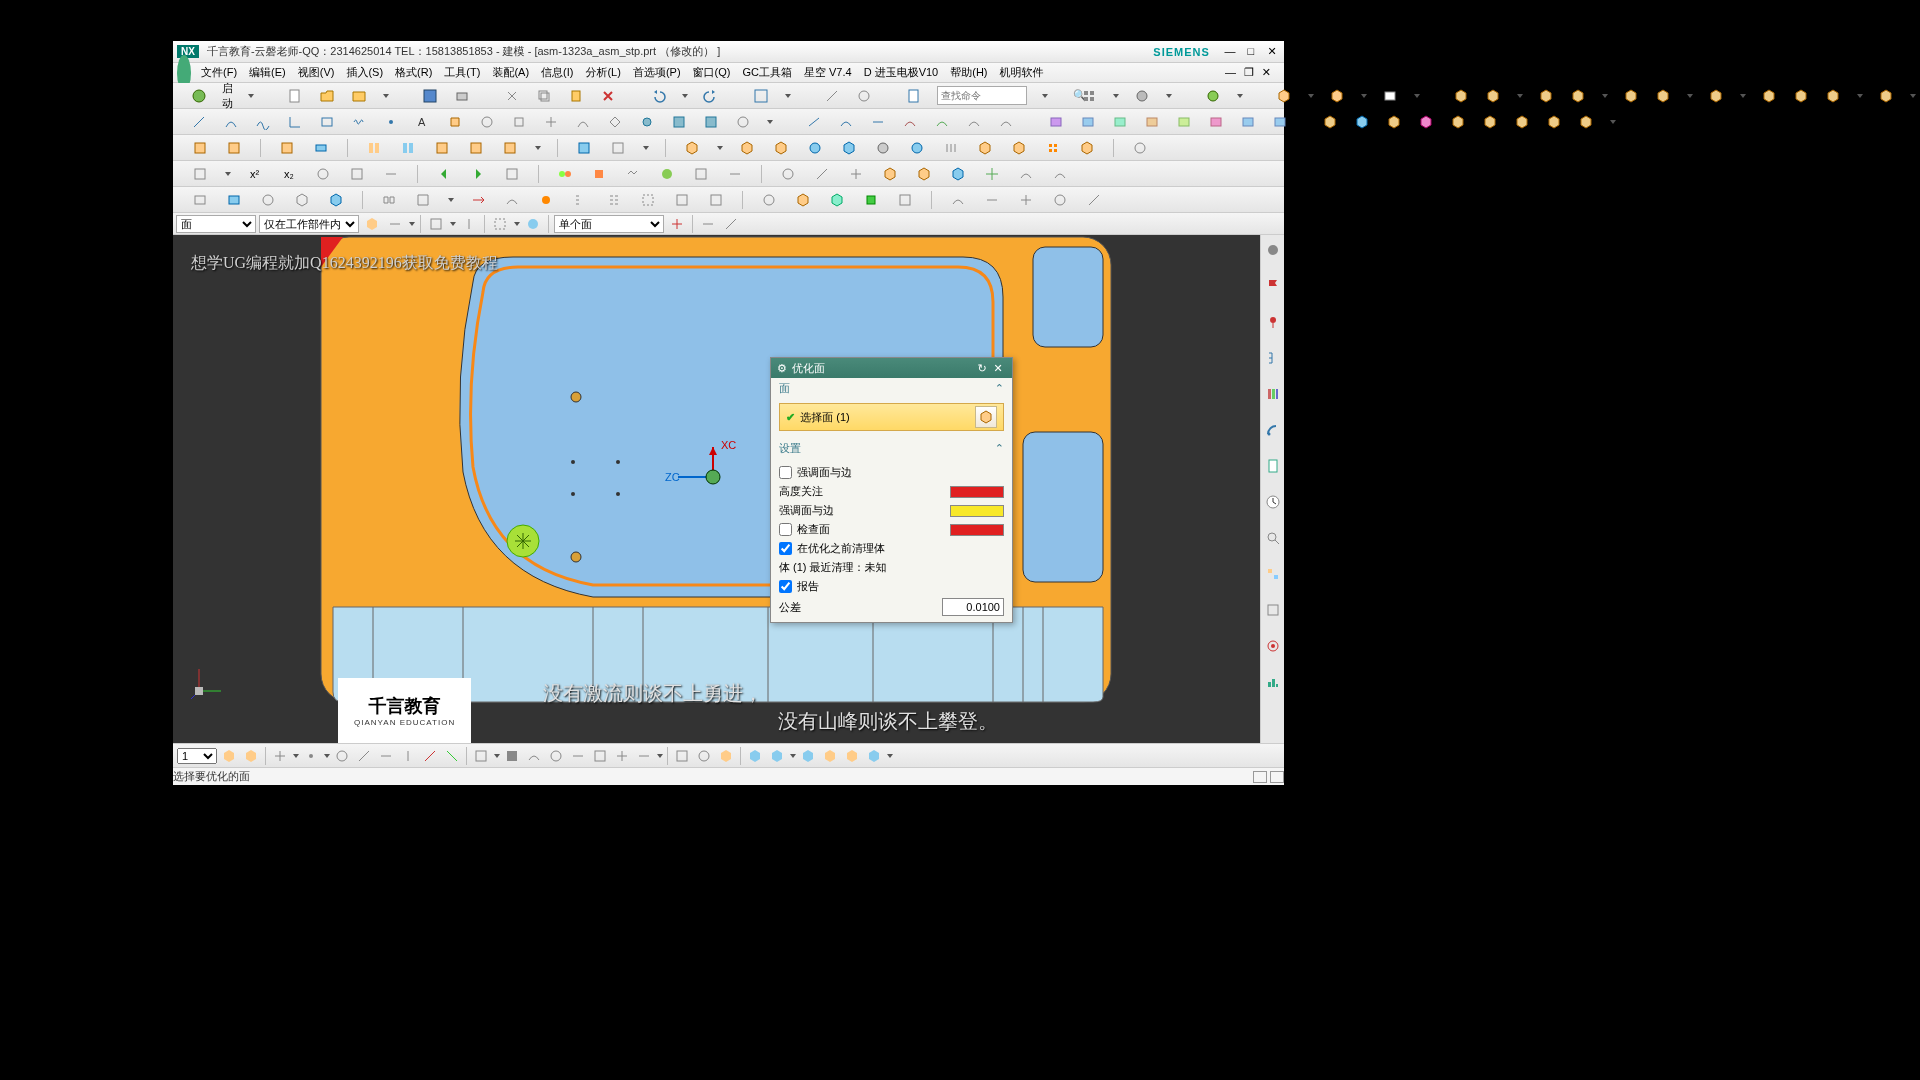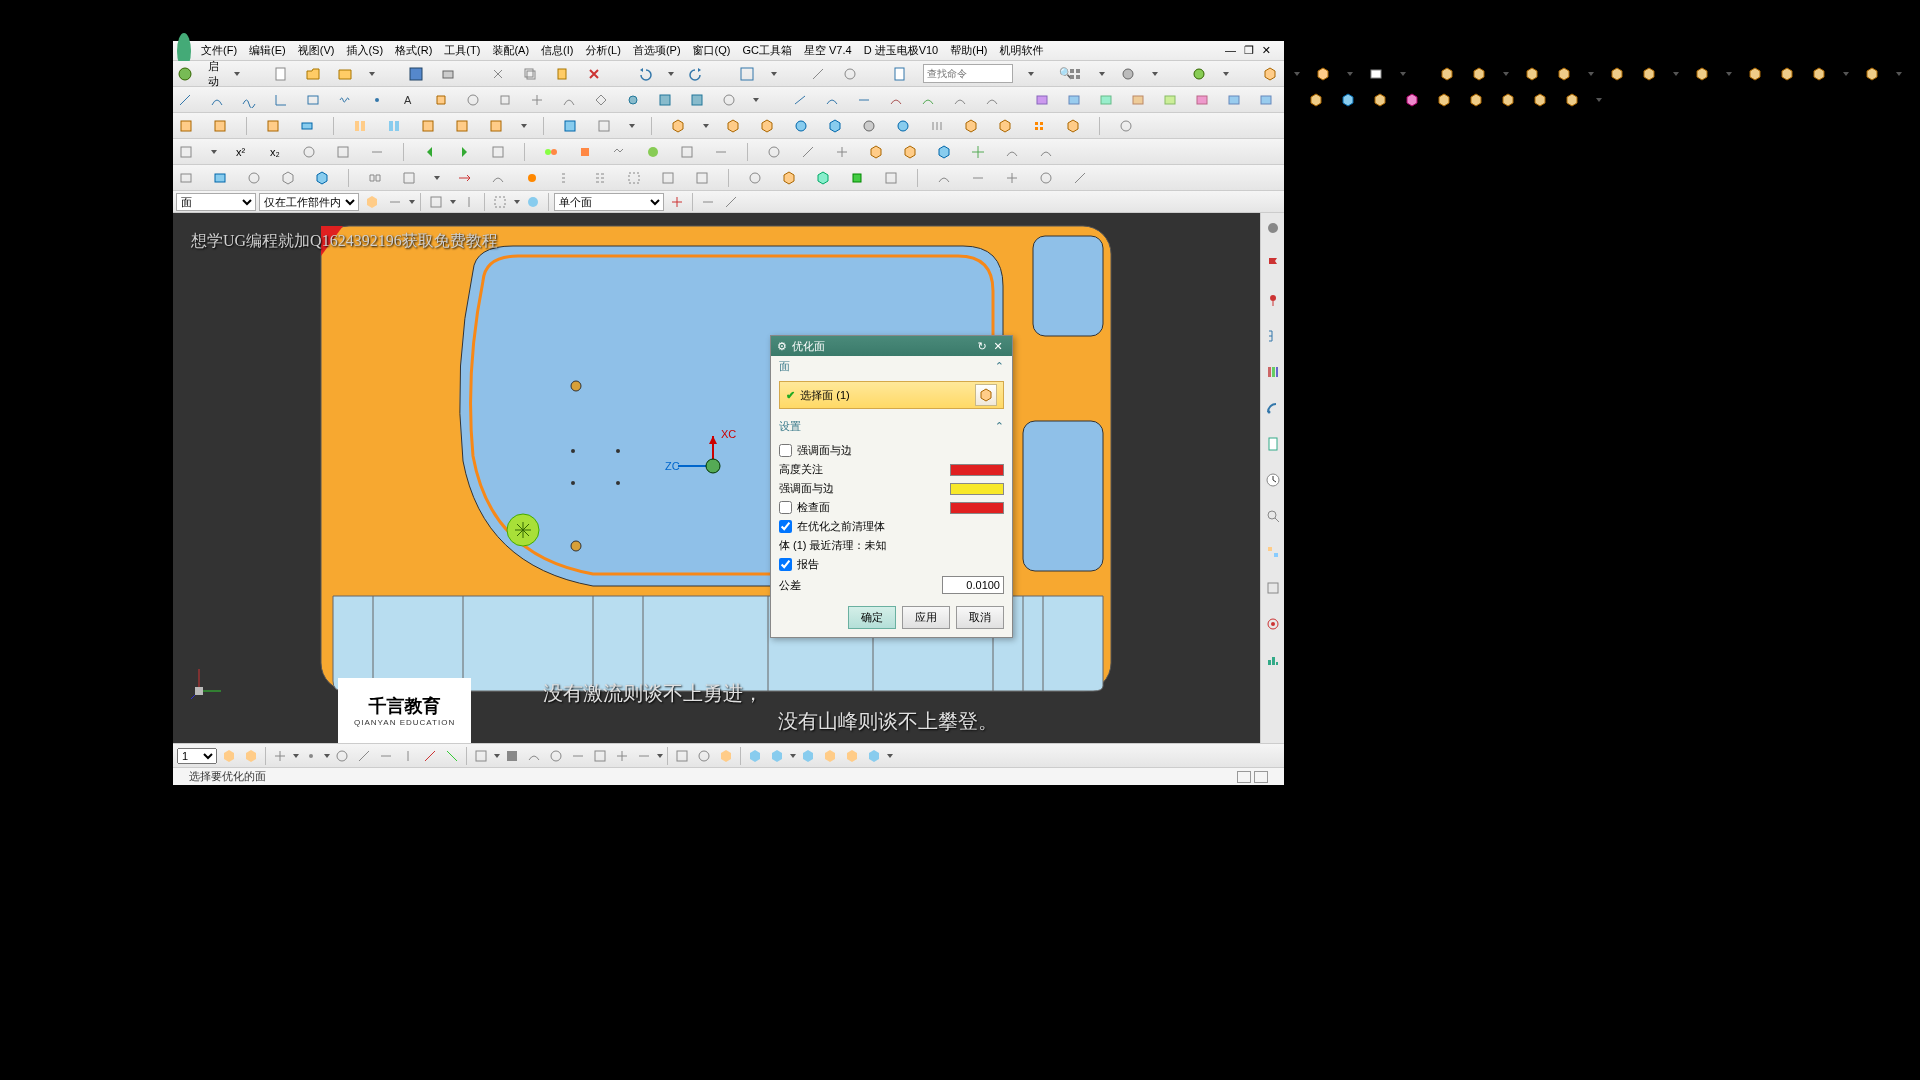--- a/index.html
+++ b/index.html
@@ -8,21 +8,21 @@
 .titlebar{height:22px;background:linear-gradient(#fff,#e8e8e8);display:flex;align-items:center;padding:0 4px;border-bottom:1px solid #ccc}
 .nx-logo{background:#00796b;color:#fff;font-weight:bold;padding:1px 4px;font-size:10px;margin-right:8px}
 .title-text{flex:1;font-size:11px;color:#333}
 .siemens{color:#009999;font-weight:bold;margin-right:10px;font-size:11px;letter-spacing:1px}
 .win-btns span{display:inline-block;width:16px;height:14px;text-align:center;line-height:12px;margin-left:2px;cursor:pointer;font-size:11px}
 .menubar{height:20px;background:linear-gradient(#f8f8f8,#ececec);display:flex;align-items:center;padding:0 4px;border-bottom:1px solid #ccc}
 .menu-icon{width:14px;height:14px;background:#4a7;border-radius:50%;margin-right:4px}
 .menubar span{padding:18px 6px;cursor:pointer;font-size:11px}
 .menubar .wctrl{margin-left:auto;display:flex;gap:2px}
 .menubar .wctrl span{padding:0 3px}
-.toolbar{height:26px;background:linear-gradient(#f5f5f5,#e5e5e5);display:flex;align-items:center;padding:0 3px;border-bottom:1px solid #ccc;gap:14px}
+.toolbar{height:26px;background:linear-gradient(#f5f5f5,#e5e5e5);display:flex;align-items:center;padding:0 17px;border-bottom:1px solid #ccc;gap:14px}
 .tbtn{width:20px;height:20px;display:inline-flex;align-items:center;justify-content:center;cursor:pointer;border:1px solid transparent}
 .tbtn svg{width:16px;height:16px}
 .tsep{width:1px;height:18px;background:#bbb;margin:0 2px}
 .tdrop{display:inline-block;border-left:3px solid transparent;border-right:3px solid transparent;border-top:4px solid #555;margin-left:1px}
 .search-box{height:19px;border:1px solid #aaa;background:#fff;display:flex;align-items:center;padding:0 3px;min-width:90px}
 .search-box input{border:none;outline:none;flex:1;font-size:10px;background:transparent}
 .filterbar{height:22px;background:linear-gradient(#f5f5f5,#e5e5e5);display:flex;align-items:center;padding:0 3px;gap:3px;border-bottom:1px solid #ccc}
 .filterbar select{height:18px;font-size:11px;border:1px solid #aaa;background:#fff}
 .workspace{flex:1;display:flex;background:#333;position:relative;overflow:hidden}
 .canvas{flex:1;background:#333;position:relative}
@@ -52,29 +52,39 @@
 .set-row .lbl{flex:1}
 .set-row input[type=checkbox]{margin-right:5px}
 .swatch{width:54px;height:12px;border:1px solid #888}
 .sw-red{background:#e02020}
 .sw-yel{background:#f8e828}
 .tol-input{width:62px;height:18px;text-align:right;border:1px solid #888;padding:0 3px;font-size:11px}
 .dlg-btns{display:flex;justify-content:flex-end;gap:6px;padding:6px 8px 8px}
 .dlg-btns button{padding:3px 12px;border:1px solid #999;background:linear-gradient(#f8f8f8,#e0e0e0);cursor:pointer;font-size:11px}
 .dlg-btns button.primary{background:linear-gradient(#d4efe8,#b4dfd8);border-color:#6ab0a0}
 .btm-toolbar{height:24px;background:linear-gradient(#f5f5f5,#e5e5e5);display:flex;align-items:center;padding:0 4px;border-top:1px solid #ccc;gap:2px}
-.status{height:18px;background:#f5f5f5;border-top:1px solid #ccc;display:flex;align-items:center;padding:0 16px;font-size:11px;color:#333}
+.status{height:18px;background:#f5f5f5;border-top:1px solid #ccc;display:flex;align-items:center;padding:0 0;font-size:11px;color:#333}
 .status .sp{flex:1}
 .status .sic{width:14px;height:12px;border:1px solid #999;margin-left:3px}
 </style>
 </head>
 <body>
 
 <div class="app-window">
 
+  <div class="titlebar">
+    <span class="nx-logo">NX</span>
+    <span class="title-text">千言教育-云磬老师-QQ：2314625014 TEL：15813851853 - 建模 - [asm-1323a_asm_stp.prt （修改的） ]</span>
+    <span class="siemens">SIEMENS</span>
+    <span class="win-btns">
+      <span>—</span>
+      <span>□</span>
+      <span>✕</span>
+    </span>
+  </div>
 
   <div class="menubar">
     <span class="menu-icon"></span>
     <span>文件(F)</span>
     <span>编辑(E)</span>
     <span>视图(V)</span>
     <span>插入(S)</span>
     <span>格式(R)</span>
     <span>工具(T)</span>
     <span>装配(A)</span>
@@ -1176,25 +1186,20 @@
           </div>
         <div class="set-row">
             <input type="checkbox" checked="" style="">
             <span class="lbl">报告</span>
           </div>
         <div class="set-row">
             <span class="lbl">公差</span>
             <input class="tol-input" value="0.0100" style="">
           </div>
       </div>
-      <div class="dlg-btns">
-        <button class="primary">确定</button>
-        <button>应用</button>
-        <button>取消</button>
-      </div>
     </div>
   </div>
 
   <div class="btm-toolbar">
     <select style="width:40px"><option>1</option></select>
     <span class="tbtn">
         <svg viewBox="0 0 16 16">
           <path d="M3 5l5-3 5 3v6l-5 3-5-3z" fill="#fc8"></path>
         </svg>
       </span>

